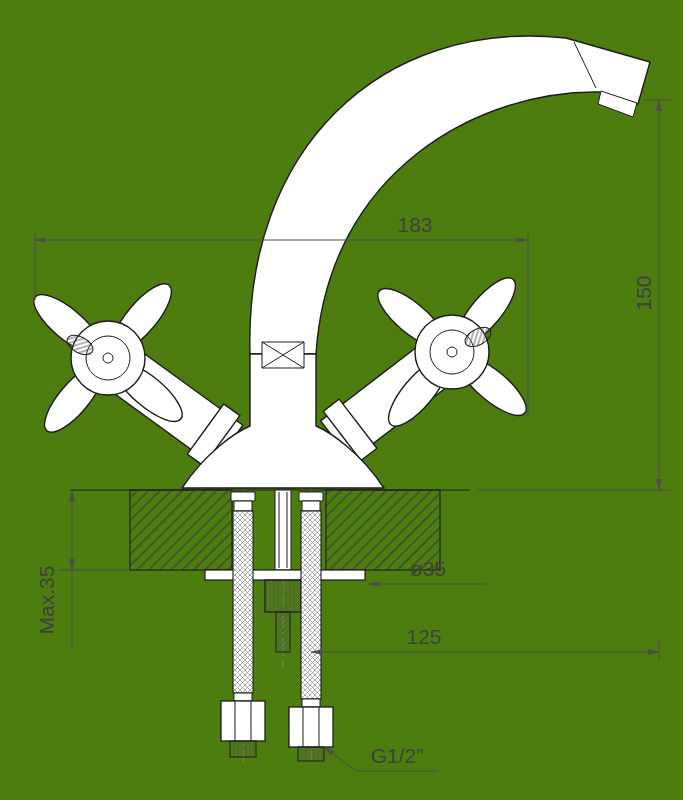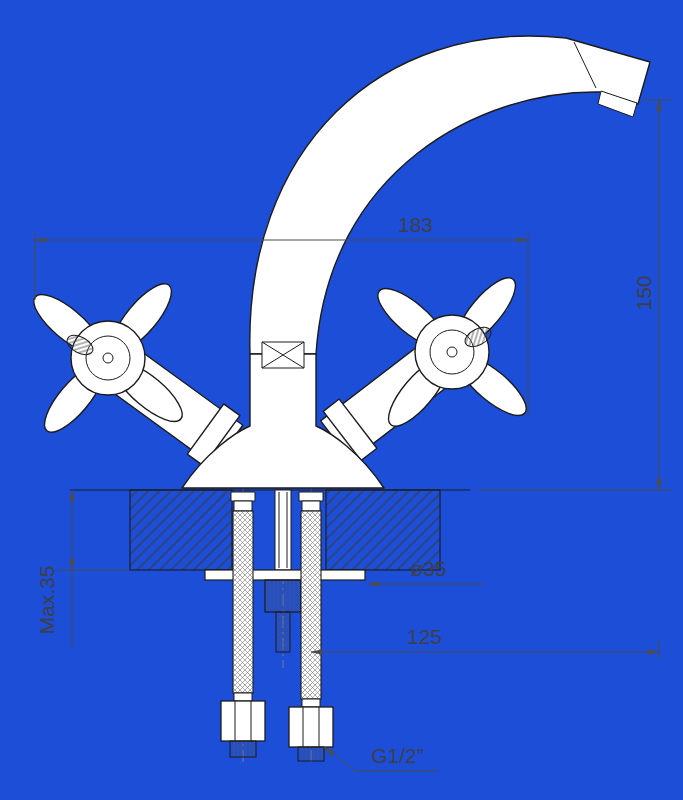--- a/index.html
+++ b/index.html
@@ -1,16 +1,16 @@
 <!DOCTYPE html>
 <html><head>
 <meta charset="utf-8">
 <style>
   html,body{margin:0;padding:0;background:#ffffff;}
-  .canvas{position:relative;width:683px;height:800px;background:#1d4ed8;overflow:hidden;
+  .canvas{position:relative;width:683px;height:800px;background:#4d7c0f;overflow:hidden;
           font-family:"Liberation Sans", sans-serif;}
   svg{display:block;}
   .ln{fill:none;stroke:#1c1c1c;stroke-width:1.4;stroke-linejoin:round;stroke-linecap:round;}
   .lnT{fill:none;stroke:#1c1c1c;stroke-width:1;stroke-linejoin:round;}
   .wfill{fill:#ffffff;}
   .dim{stroke:#4d4d4d;stroke-width:1;fill:none;}
   .cl{stroke:#8c8c8c;stroke-width:0.8;fill:none;stroke-dasharray:12 4 2 4;}
   .dimtext{font-family:"Liberation Sans", sans-serif;font-size:21px;fill:#3f3f3f;}
 </style>
 </head>

